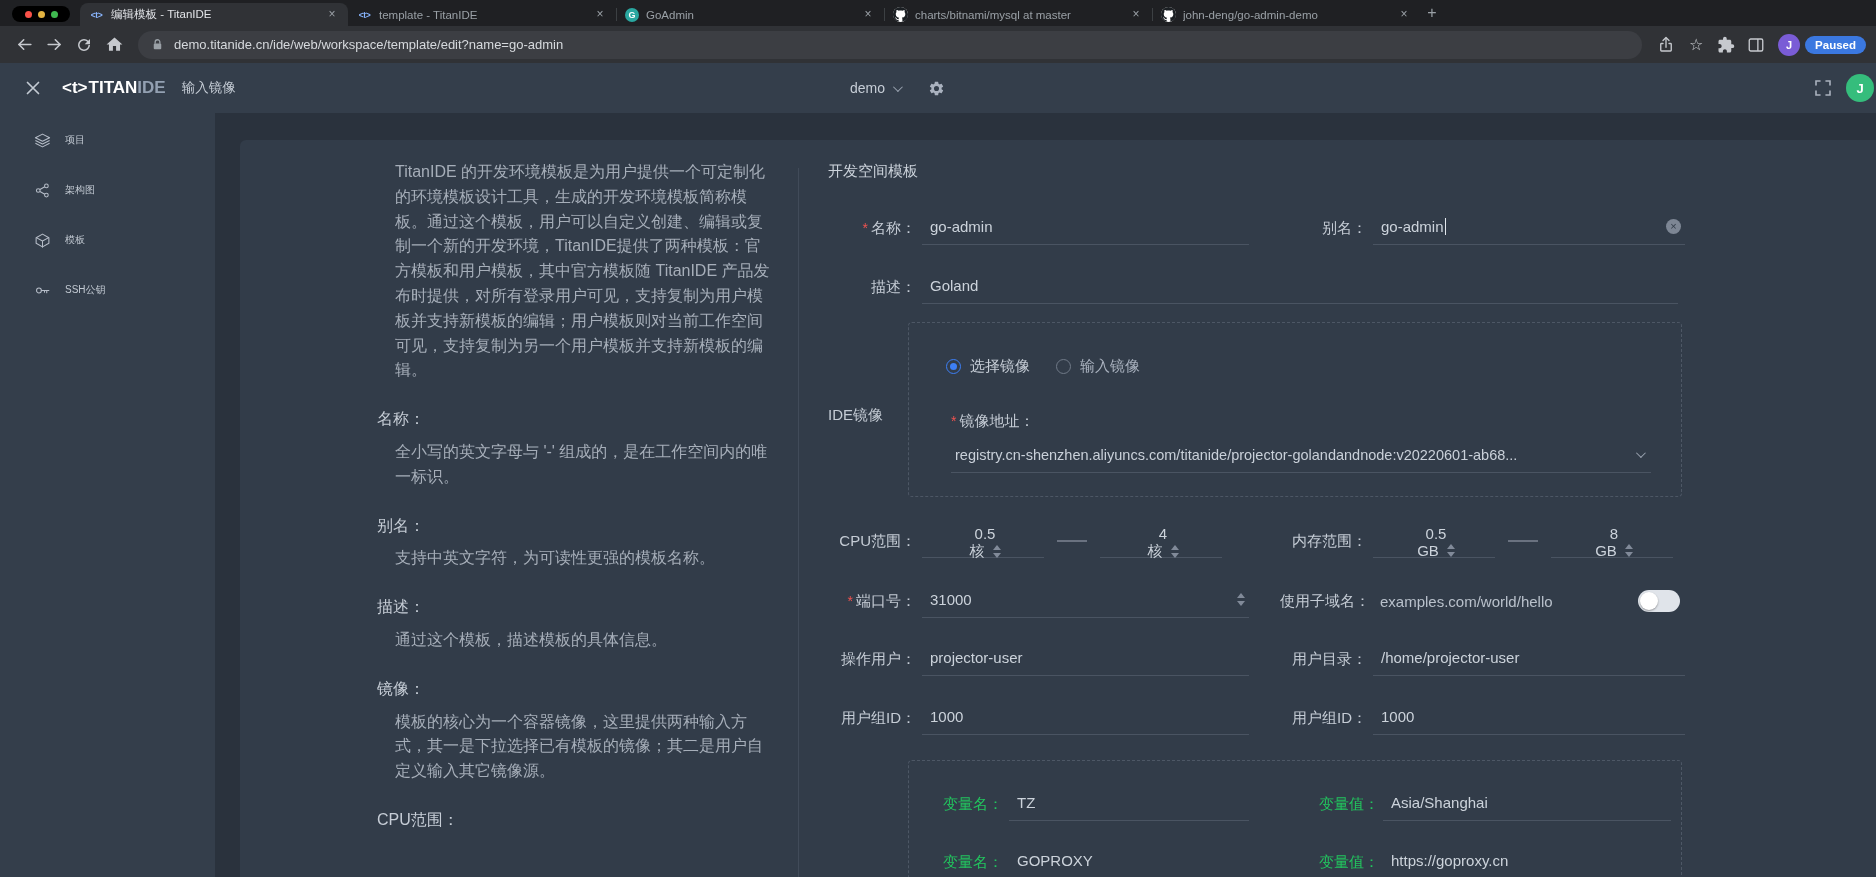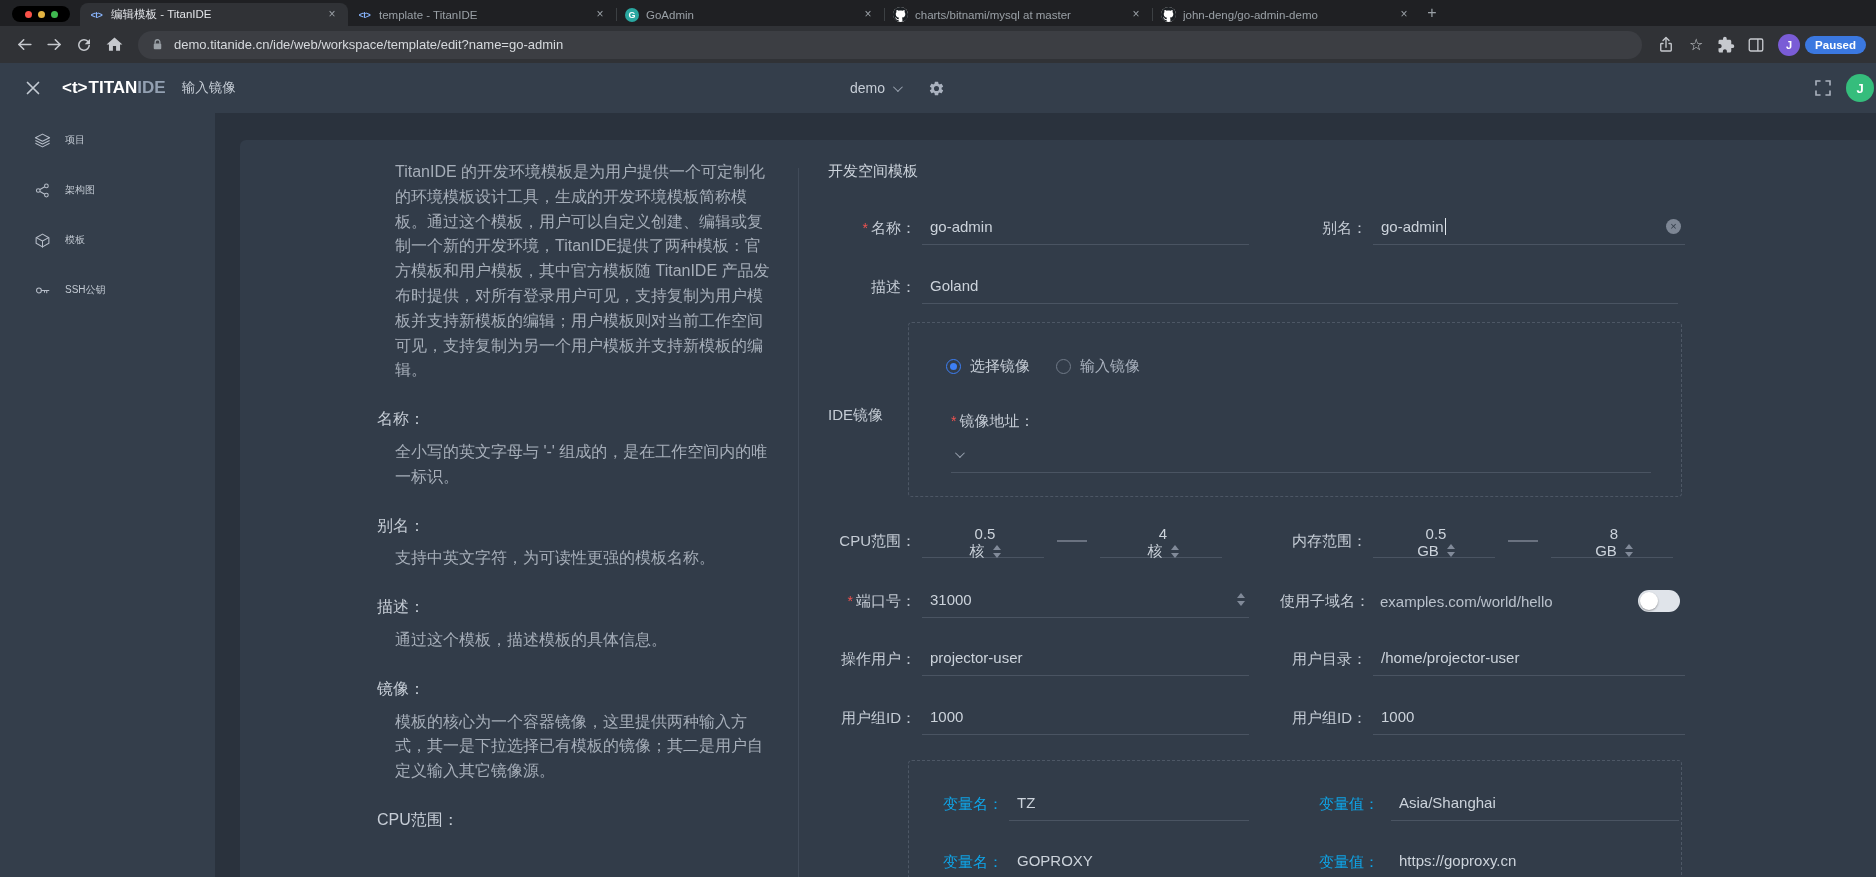--- a/index.html
+++ b/index.html
@@ -85,22 +85,22 @@
   .radio.on{border-color:#3d7ff5;}
   .radio.on::after{content:"";width:7px;height:7px;border-radius:50%;background:#3d7ff5;}
   .addrlabel{position:absolute;left:42px;top:89px;}
   .ddrow{position:absolute;left:42px;top:116px;width:700px;height:34px;border-bottom:1px solid #4a5462;display:flex;align-items:center;justify-content:space-between;padding:0 8px 2px 4px;color:#c9d0d9;font-size:14.5px;}
   .ide-label{position:absolute;left:0;top:266px;color:#c5ccd5;}
   .subval{margin-left:10px;color:#b9c1cb;}
   .toggle{width:42px;height:22px;border-radius:11px;background:#e0e4ea;position:relative;margin-left:auto;margin-right:8px;flex:none;}
   .toggle::after{content:"";position:absolute;left:2px;top:2px;width:18px;height:18px;border-radius:50%;background:#fff;box-shadow:0 1px 2px rgba(0,0,0,.35);}
   .env-row{position:absolute;left:30px;display:flex;align-items:center;height:34px;}
   .env1{top:26px;} .env2{top:84px;}
-  .elab{width:64px;text-align:right;flex:none;color:#0ea5e9;}
-  .w240{width:240px;} .w288{width:288px;margin-left:12px;}
+  .elab{width:64px;text-align:right;flex:none;color:#22c55e;}
+  .w240{width:240px;} .w288{width:288px;margin-left:4px;}
   .ml66{margin-left:66px;}
   svg{display:block;}
 </style>
 </head>
 <body>
 
 <div class="stage">
 
   <div class="tabbar">
     <div class="traffic">
@@ -330,20 +330,21 @@
             <span class="radio on"></span>
             <span>选择镜像</span>
           </span>
           <span class="radioopt" style="color:#aab2bf;">
             <span class="radio"></span>
             <span>输入镜像</span>
           </span>
         </div>
         <span class="addrlabel req">镜像地址：</span>
         <div class="ddrow">
+          <span style="white-space:nowrap;overflow:hidden;text-overflow:ellipsis;">registry.cn-shenzhen.aliyuncs.com/titanide/projector-golandandnode:v20220601-ab68...</span>
           <span class="chev"></span>
         </div>
       </div>
 
       <div class="frow" style="top:383px;">
         <span class="lab">CPU范围：</span>
         <div class="uinput numgrp">
           <span>0.5</span>
           <span class="unitwrap">
               <span>核</span>

